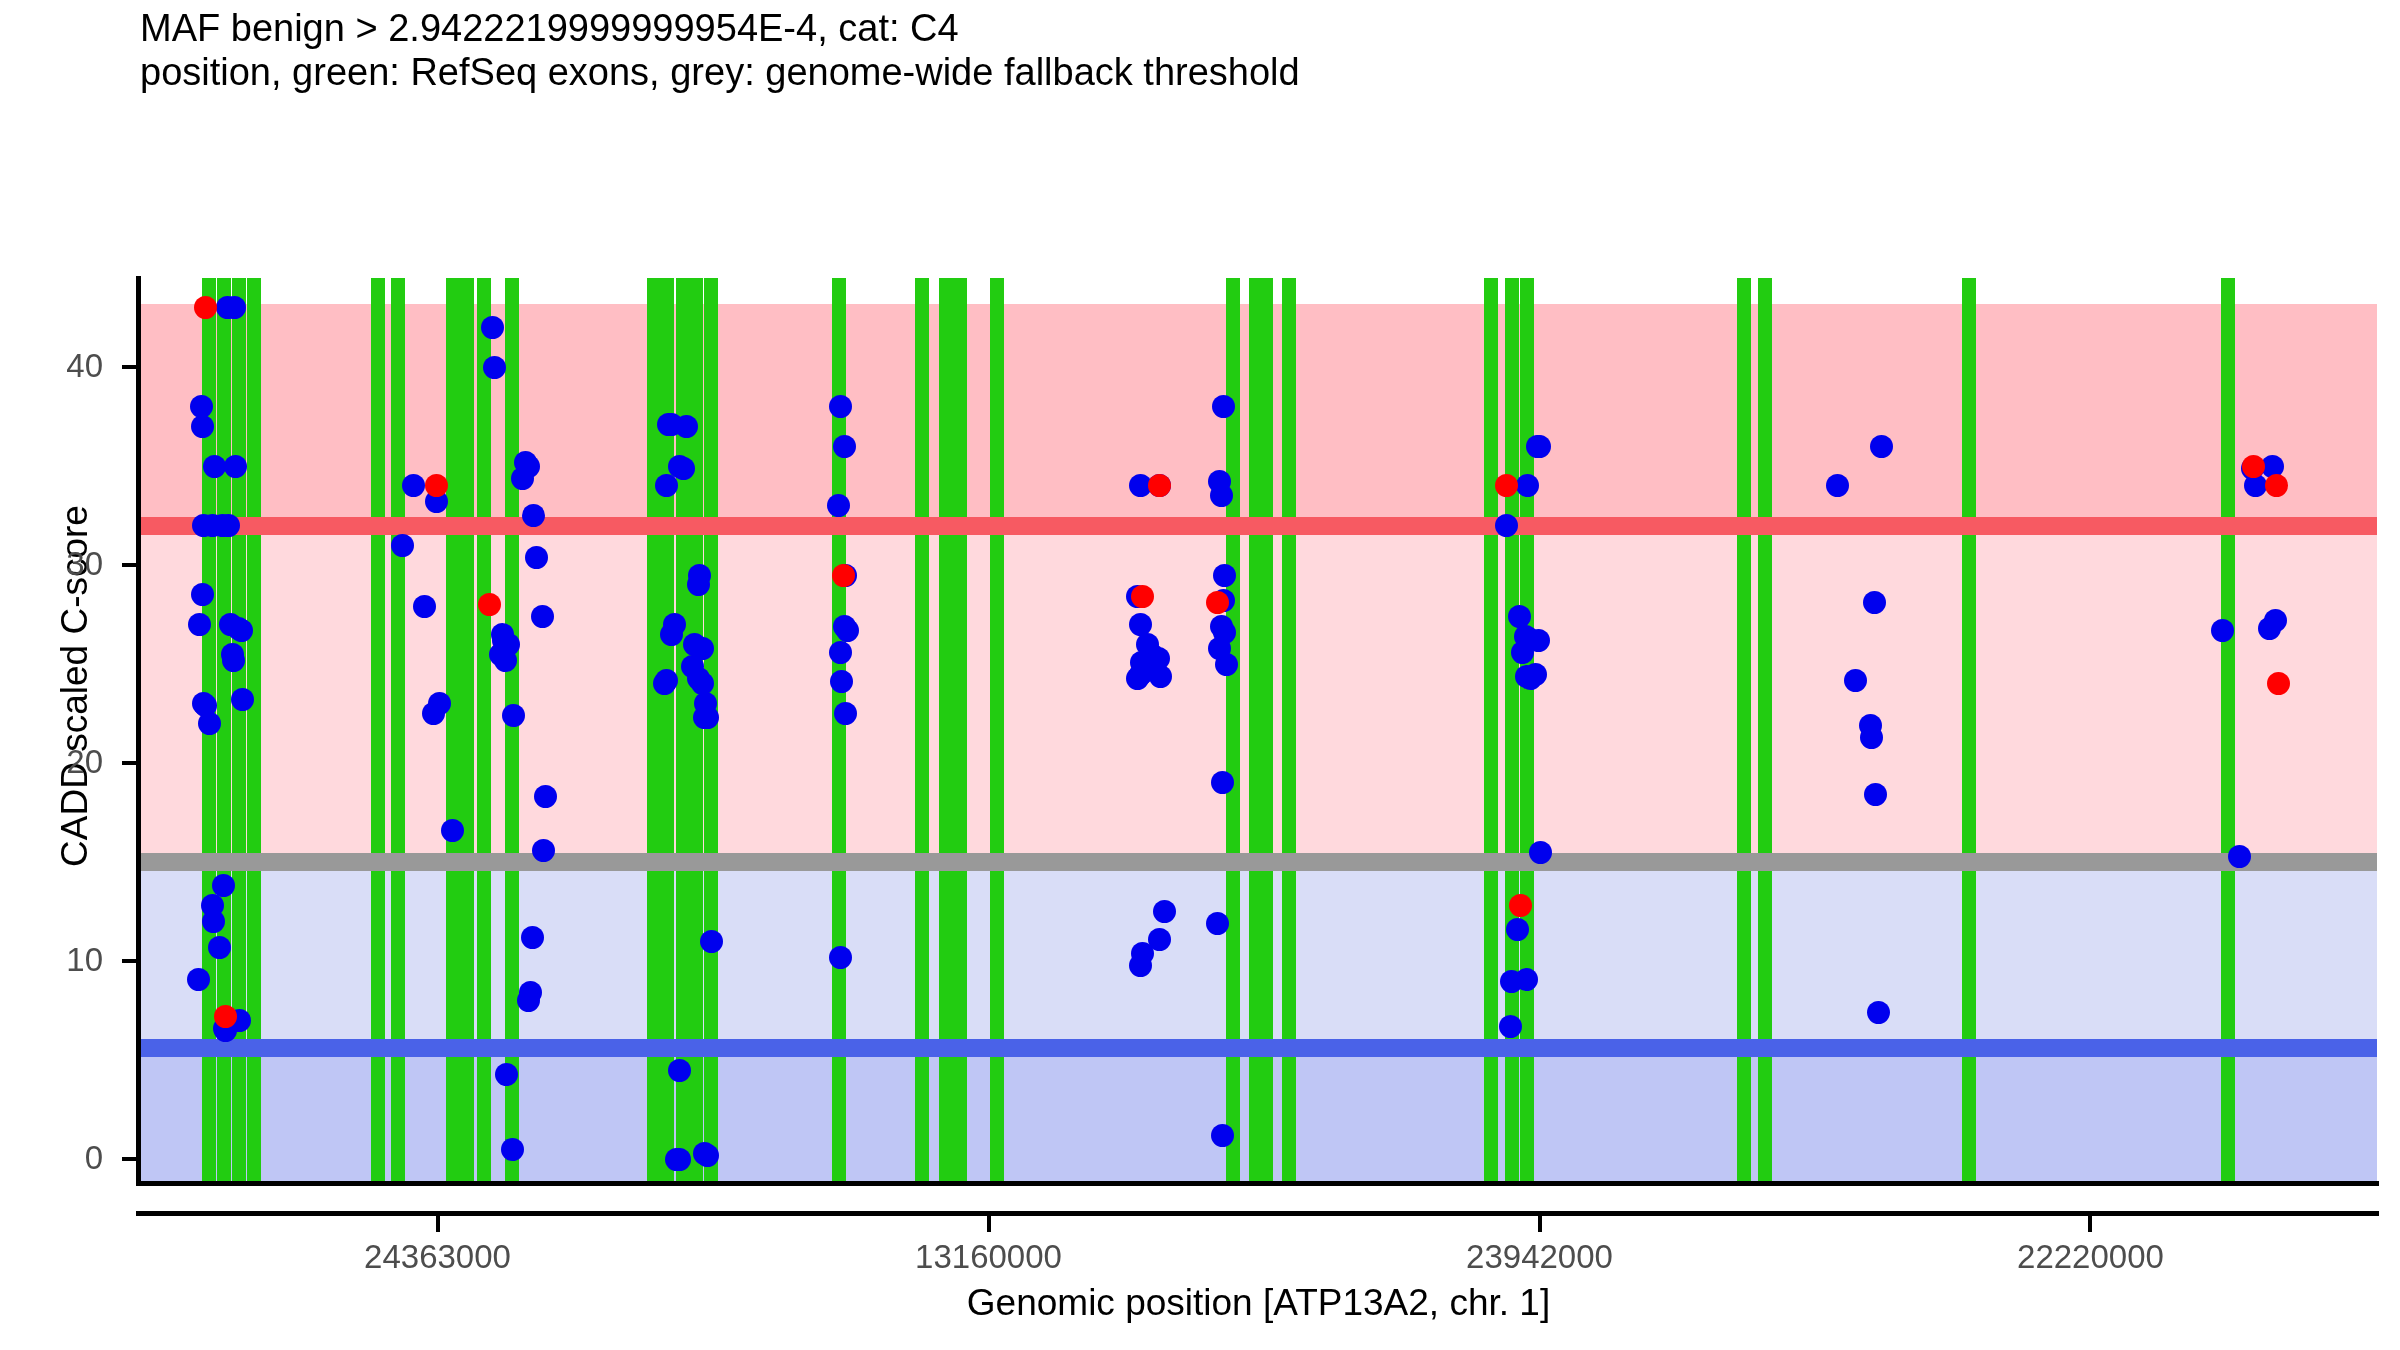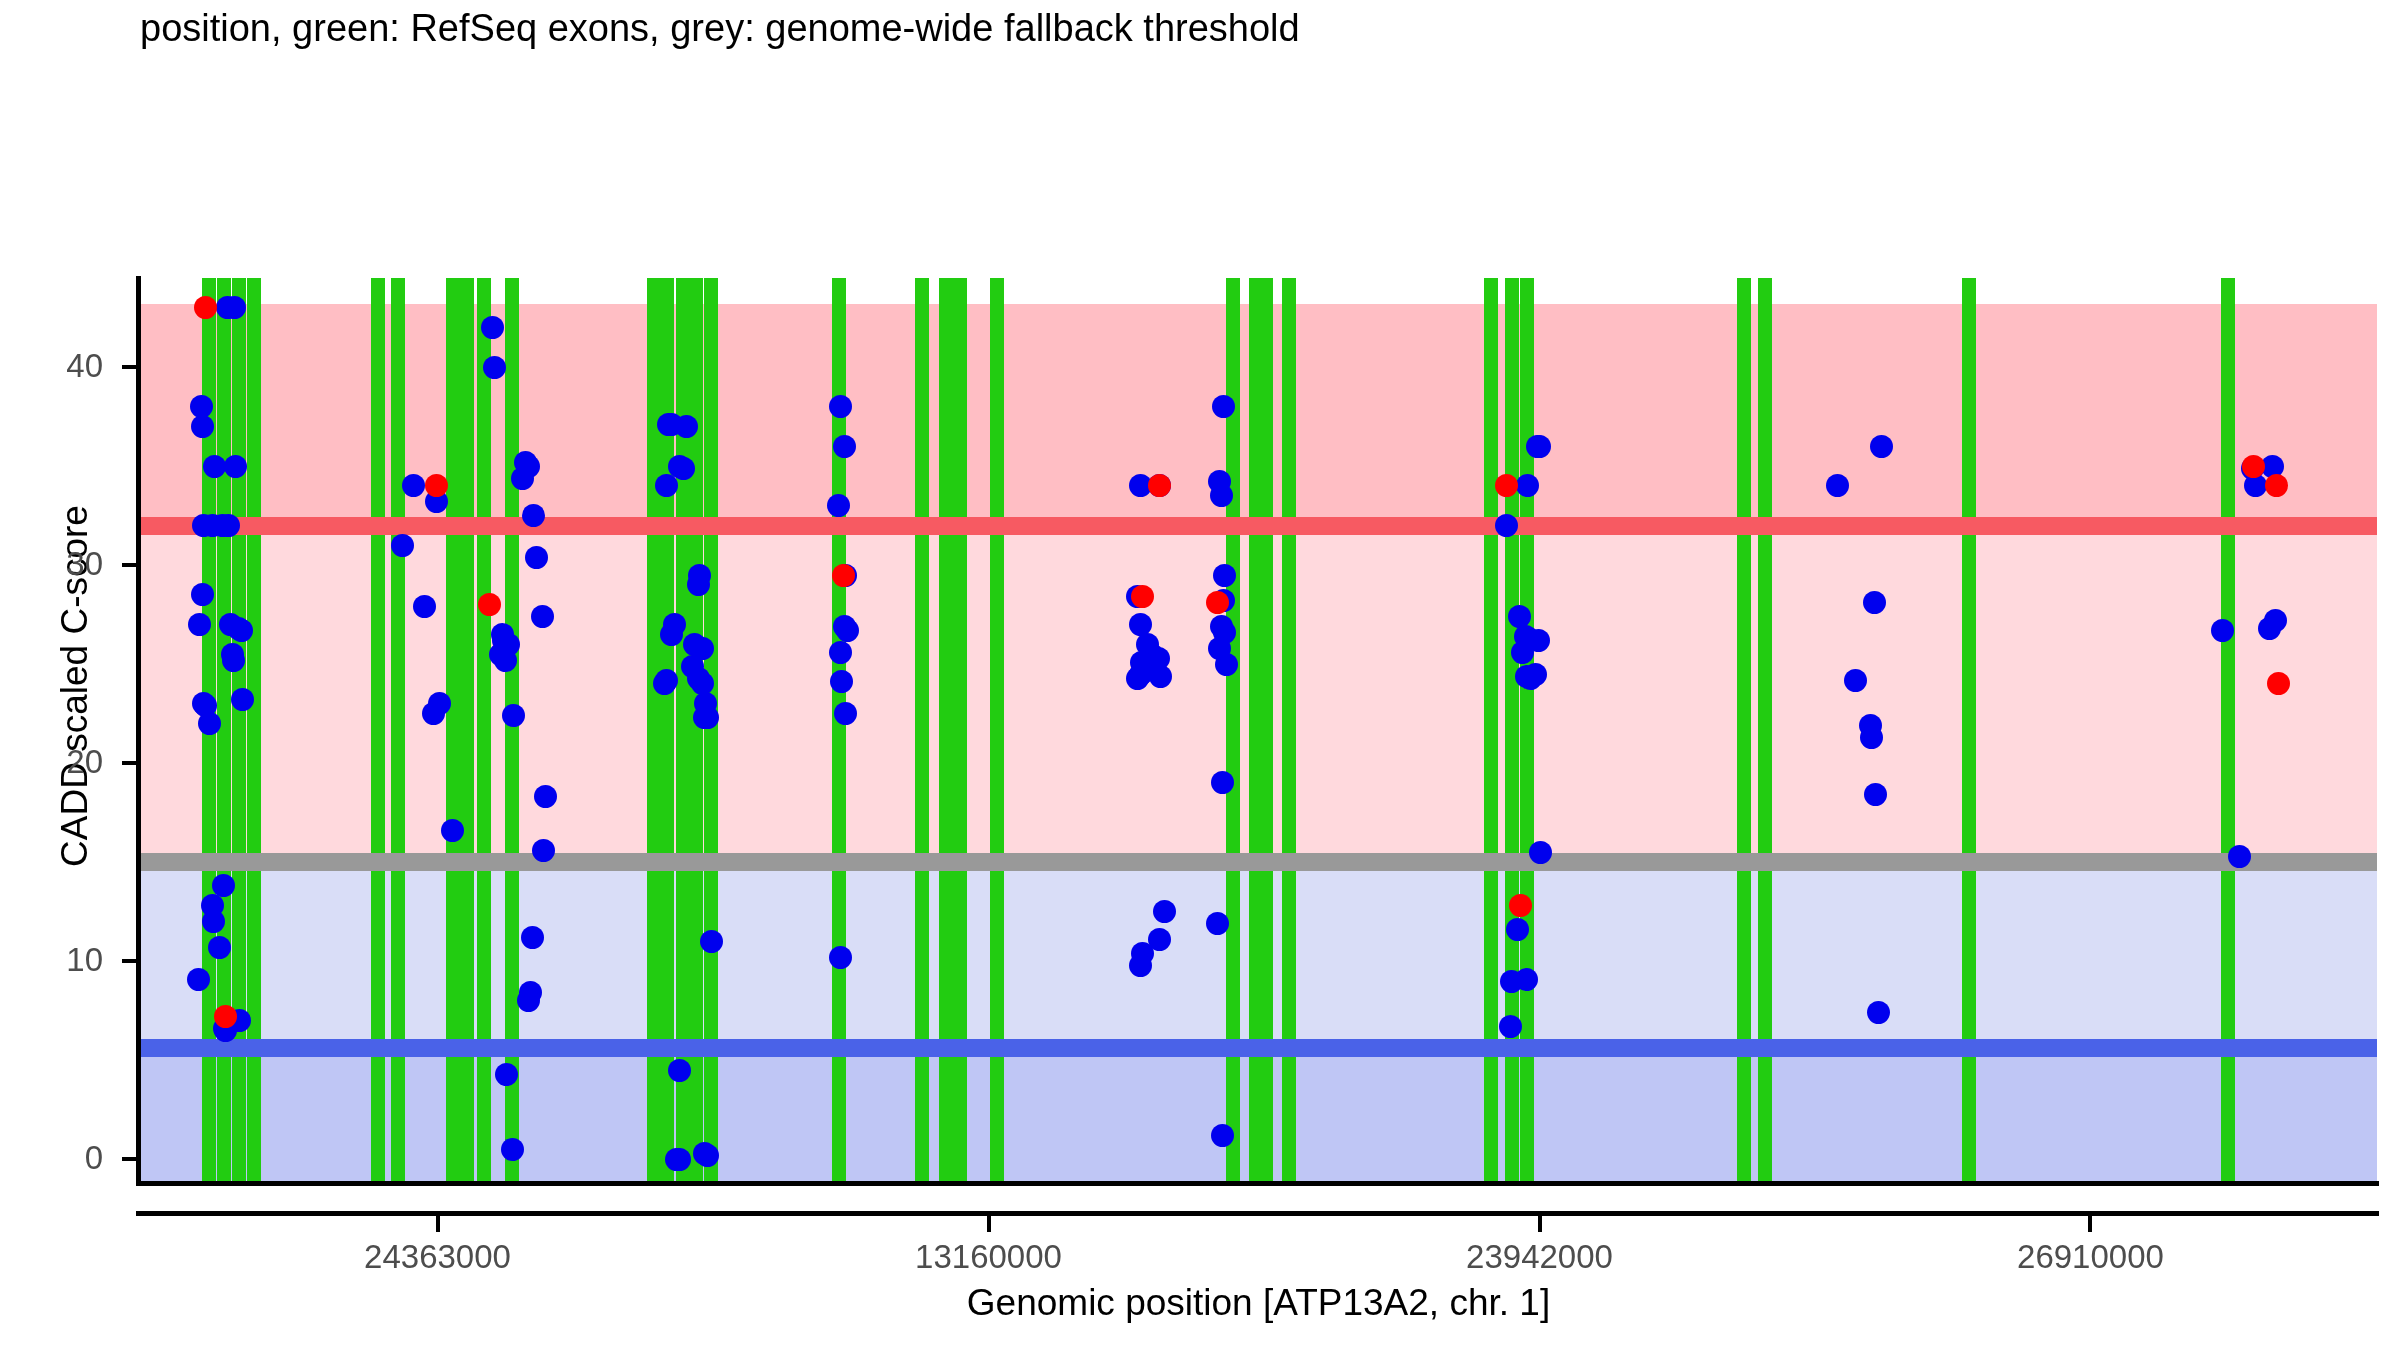--- a/index.html
+++ b/index.html
@@ -150,20 +150,21 @@
     font-size: 33px;
     color: #4d4d4d;
   }
 </style>
 </head>
 <body>
 
 <div id="root">
 
   <div class="title-block">
+    <div class="title-line">MAF benign &gt; 2.9422219999999954E-4, cat: C4</div>
     <div class="title-line">position, green: RefSeq exons, grey: genome-wide fallback threshold</div>
   </div>
 
   <div id="y-axis-title">CADD scaled C-score</div>
   <div id="x-axis-title">Genomic position [ATP13A2, chr. 1]</div>
 
   <div id="panel">
     <div id="bands-layer">
         <div class="band" style="top: 25.744px; height: 221.794px; background: rgb(255, 190, 196);"></div>
         <div class="band" style="top: 247.538px; height: 336.652px; background: rgb(255, 217, 221);"></div>
@@ -395,16 +396,16 @@
       <div class="ytick-label" style="top: 367.114px;">40</div>
     </div>
   <div id="xticks-layer">
       <div class="xtick" style="left: 435.532px;"></div>
       <div class="xtick-label" style="left: 437.532px;">24363000</div>
       <div class="xtick" style="left: 986.517px;"></div>
       <div class="xtick-label" style="left: 988.517px;">13160000</div>
       <div class="xtick" style="left: 1537.5px;"></div>
       <div class="xtick-label" style="left: 1539.5px;">23942000</div>
       <div class="xtick" style="left: 2088.49px;"></div>
-      <div class="xtick-label" style="left: 2090.49px;">26910000</div>
+      <div class="xtick-label" style="left: 2090.49px;">22220000</div>
     </div>
 
 </div>
 
 </body></html>

